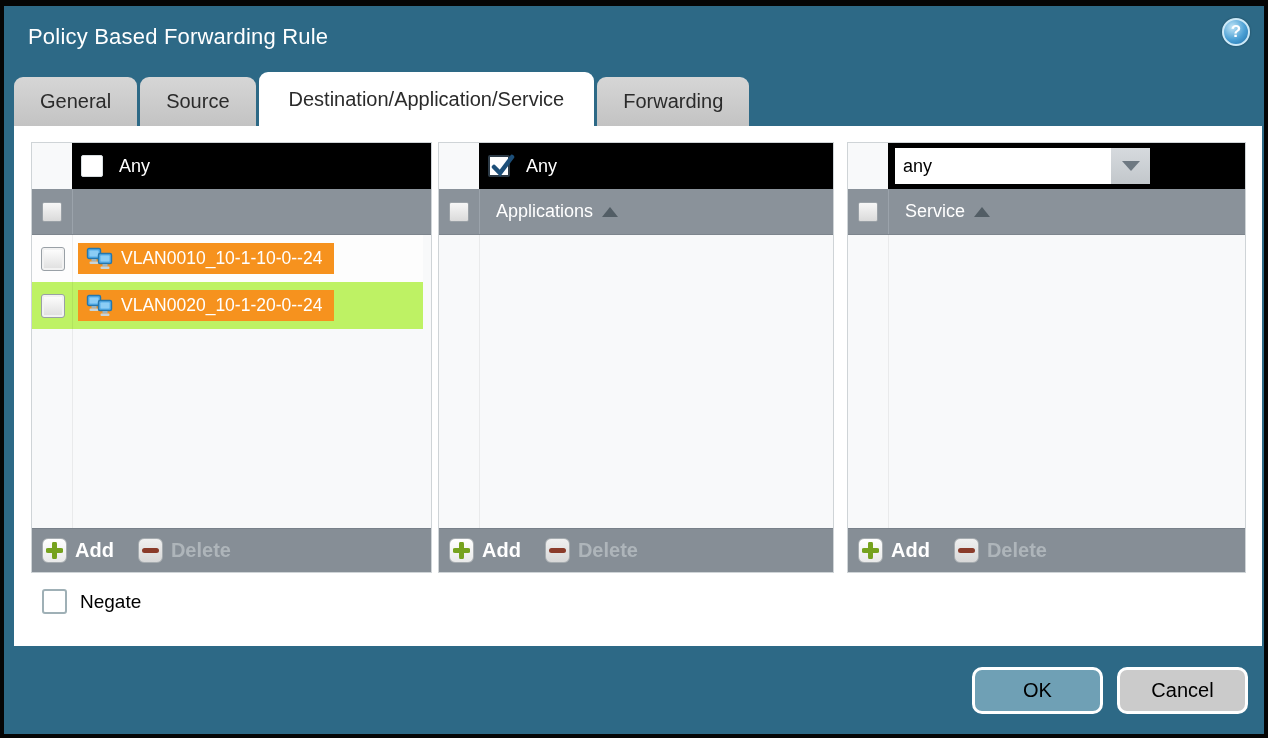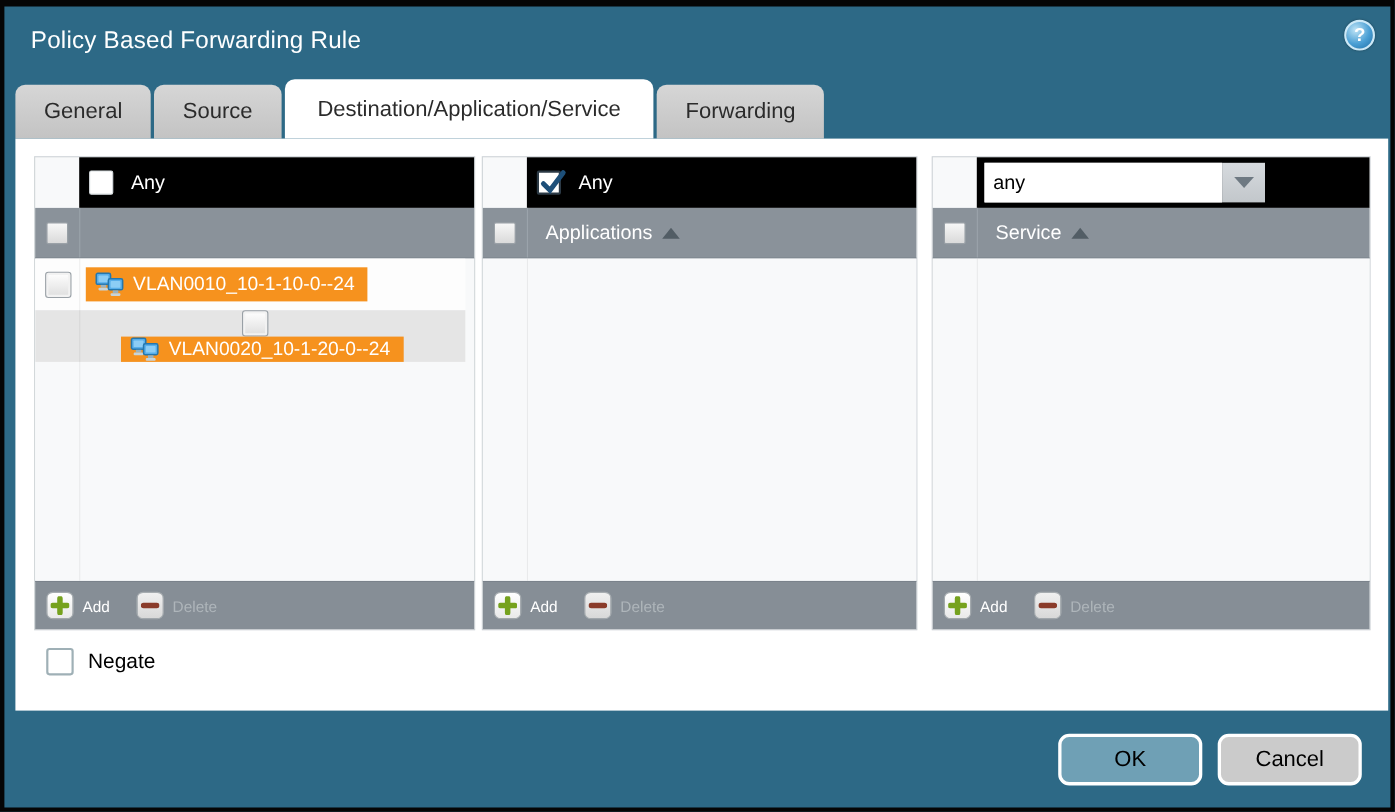--- a/index.html
+++ b/index.html
@@ -126,21 +126,21 @@
     padding-right: 8px;
   }
   .panel-list .col-sep {
     position: absolute; left: 40px; top: 0; bottom: 0;
     width: 1px; background: rgba(0,0,0,0.06);
   }
   .lrow {
     height: 47px; display: flex; align-items: center;
     padding-left: 9px;
   }
-  .lrow.alt { background: #e5e5e5; flex-direction: column; }
+  .lrow.alt { background: #bef264; }
   .lrow.plain { background: #fdfdfd; }
   .cb-row {
     width: 24px; height: 24px; border-radius: 3px;
     background: linear-gradient(#ffffff, #dedede);
     border: 1px solid #99a0a6;
     box-shadow: inset 0 0 0 2px #f2f2f2;
   }
   .chip {
     margin-left: 13px;
     height: 31px; background: #f6921e;
@@ -158,21 +158,21 @@
     border-top: 1px solid #79818a;
   }
   .foot-btn { display: flex; align-items: center; gap: 8px; cursor: pointer; }
   .icon-sq {
     width: 25px; height: 25px; border-radius: 6px;
     border: 1px solid #a6acb0;
     display: flex; align-items: center; justify-content: center;
   }
   .icon-add { background: linear-gradient(#ffffff, #e9e9e9); }
   .icon-del { background: linear-gradient(#f0f0f0, #d8d8d8); }
-  .foot-label { font-size: 14px; color: #fff; }
+  .foot-label { font-size: 20px; color: #fff; font-weight: bold; }
   .foot-label.disabled { color: #aeb5ba; }
   
   .dd {
     display: flex; height: 36px; margin-left: 0;
   }
   .dd-input {
     width: 216px; height: 36px; background: #fff;
     border: 1px solid #fff; font-size: 18px; color: #000;
     padding: 0 7px; display: flex; align-items: center;
     font-family: "Liberation Sans", sans-serif;
@@ -196,21 +196,21 @@
   }
   .cb-negate {
     width: 25px; height: 25px; background: #fff;
     border: 2px solid #9fb0b6; border-radius: 3px;
   }
   .negate-label { font-size: 19px; color: #000; }
   
   .footer {
     position: absolute; left: 0; right: 0; top: 640px; bottom: 0;
     display: flex; align-items: center; justify-content: flex-end;
-    padding-right: 26px; gap: 14px;
+    padding-right: 16px; gap: 14px;
   }
   .btn {
     width: 131px; height: 47px;
     border: 3px solid #fff; border-radius: 10px;
     font-size: 20px; color: #000;
     display: flex; align-items: center; justify-content: center;
     cursor: pointer;
     font-family: "Liberation Sans", sans-serif;
   }
   .btn-ok { background: #6fa0b5; }

